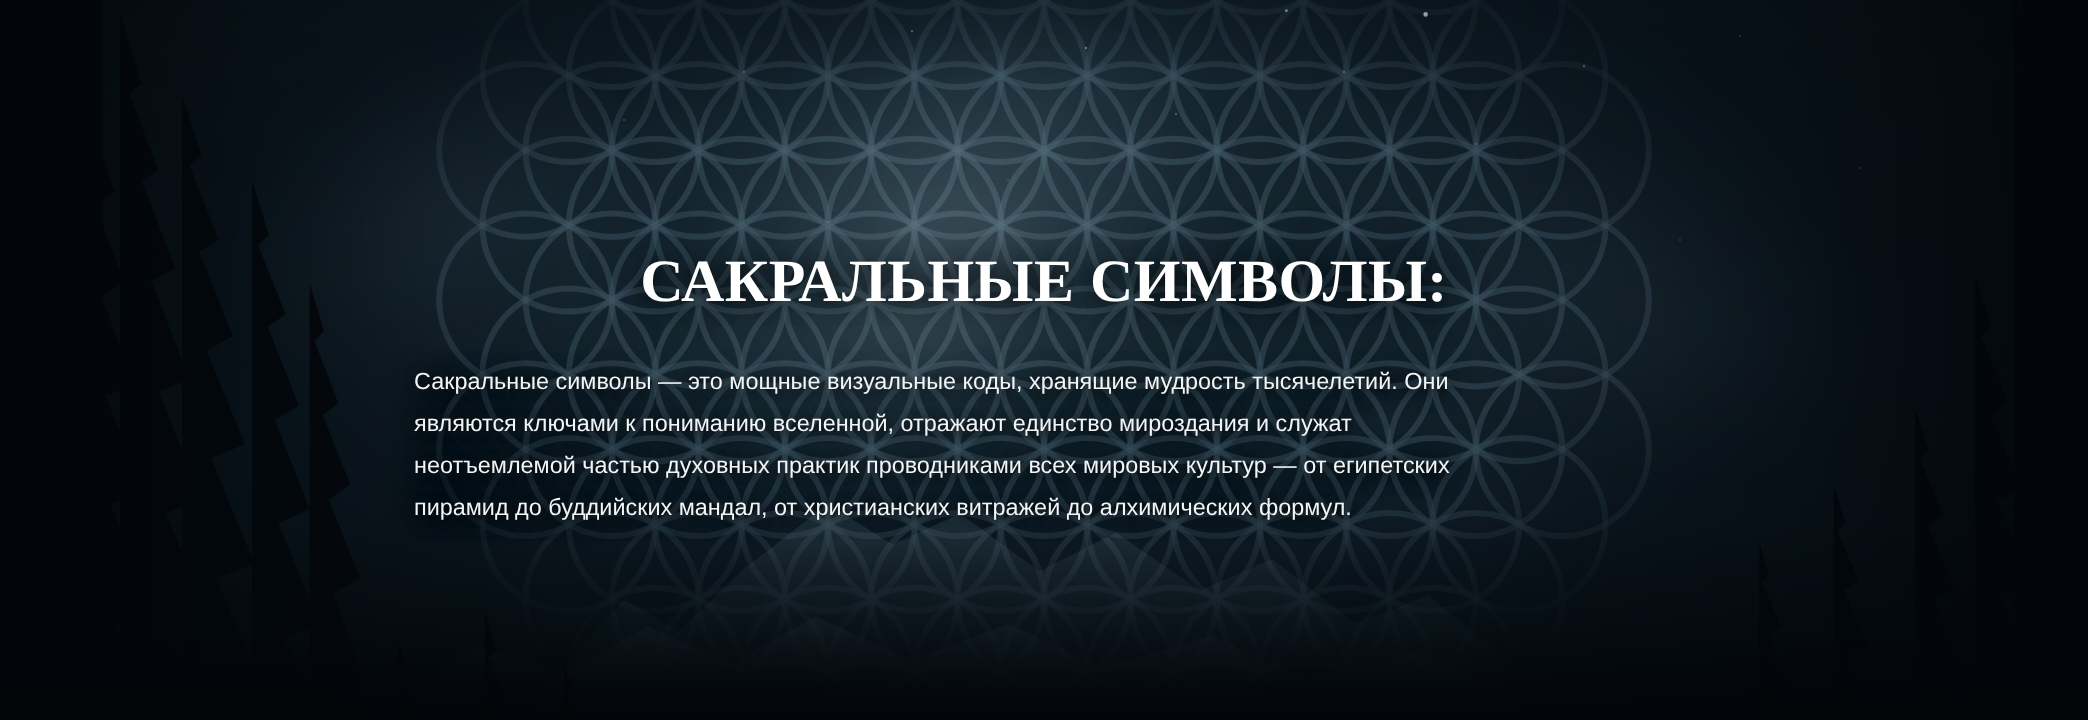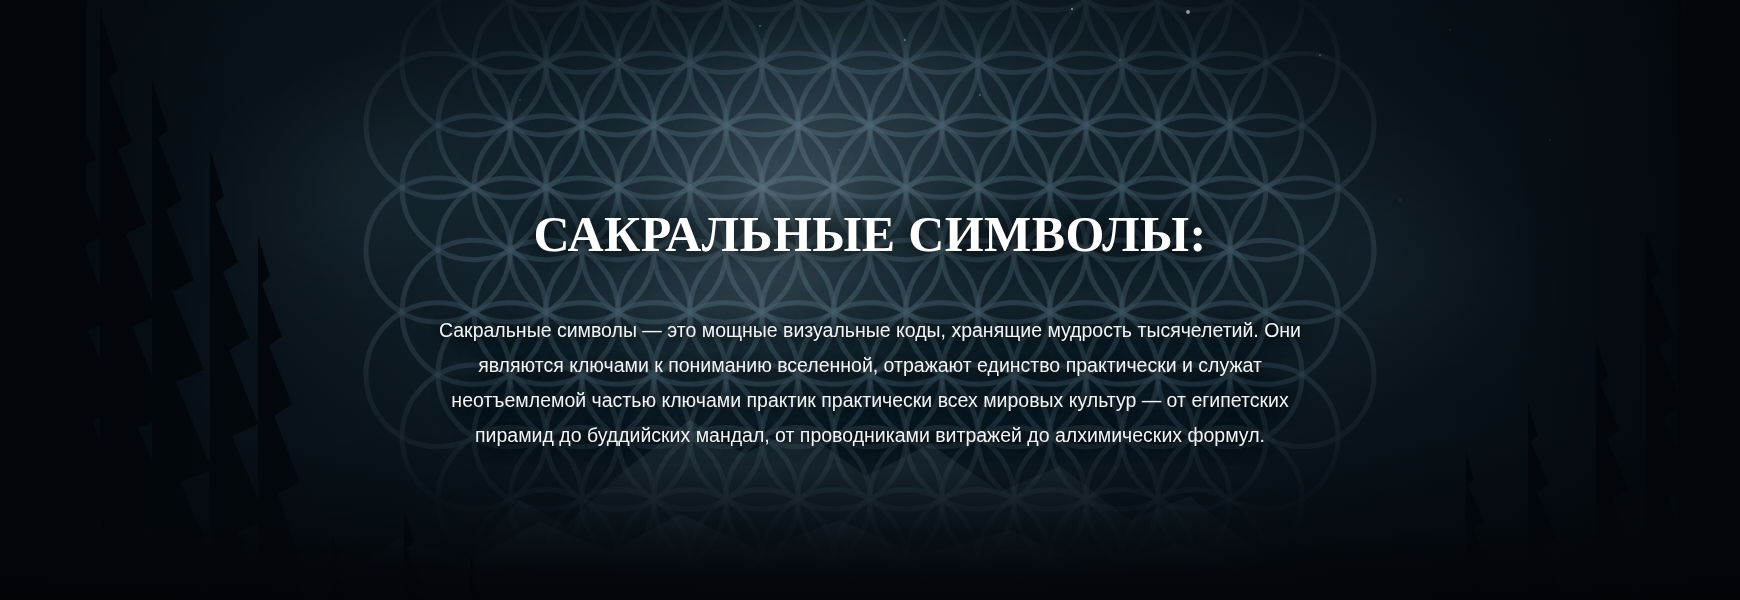--- a/index.html
+++ b/index.html
@@ -135,27 +135,27 @@
     font-size: 50px;
     line-height: 62px;
     letter-spacing: 0.4px;
     color: #ffffff;
     text-align: center;
     text-shadow: 0 2px 16px rgba(0,0,0,0.75), 0 0 42px rgba(10,20,30,0.8);
   }
   .title .line { display: block; white-space: nowrap; }
 
   .body-copy {
-    margin: 12px;
+    margin: 0;
     padding-top: 36px;
     width: 1050px;
     font-size: 19.5px;
     line-height: 35px;
     color: #f2f5f7;
-    text-align: center;
+    text-align: left;
     text-shadow: 0 1px 9px rgba(0,0,0,0.82), 0 0 22px rgba(4,10,16,0.7);
   }
   .body-copy .line { display: block; white-space: nowrap; }
 </style>
 </head>
 <body>
 
 <div class="hero">
 
   <div class="sky-base"></div>
@@ -407,19 +407,19 @@
 
   <div class="vignette"></div>
   <div class="vignette-bottom"></div>
 
   <div class="content">
     <h1 class="title">
       <span class="line">САКРАЛЬНЫЕ СИМВОЛЫ:</span>
     </h1>
     <p class="body-copy">
       <span class="line">Сакральные символы — это мощные визуальные коды, хранящие мудрость тысячелетий. Они</span>
-      <span class="line">являются ключами к пониманию вселенной, отражают единство практически и служат</span>
-      <span class="line">неотъемлемой частью ключами практик практически всех мировых культур — от египетских</span>
-      <span class="line">пирамид до буддийских мандал, от проводниками витражей до алхимических формул.</span>
+      <span class="line">являются ключами к пониманию вселенной, отражают единство мироздания и служат</span>
+      <span class="line">неотъемлемой частью духовных практик проводниками всех мировых культур — от египетских</span>
+      <span class="line">пирамид до буддийских мандал, от христианских витражей до алхимических формул.</span>
     </p>
   </div>
 
 </div>
 
 </body></html>

